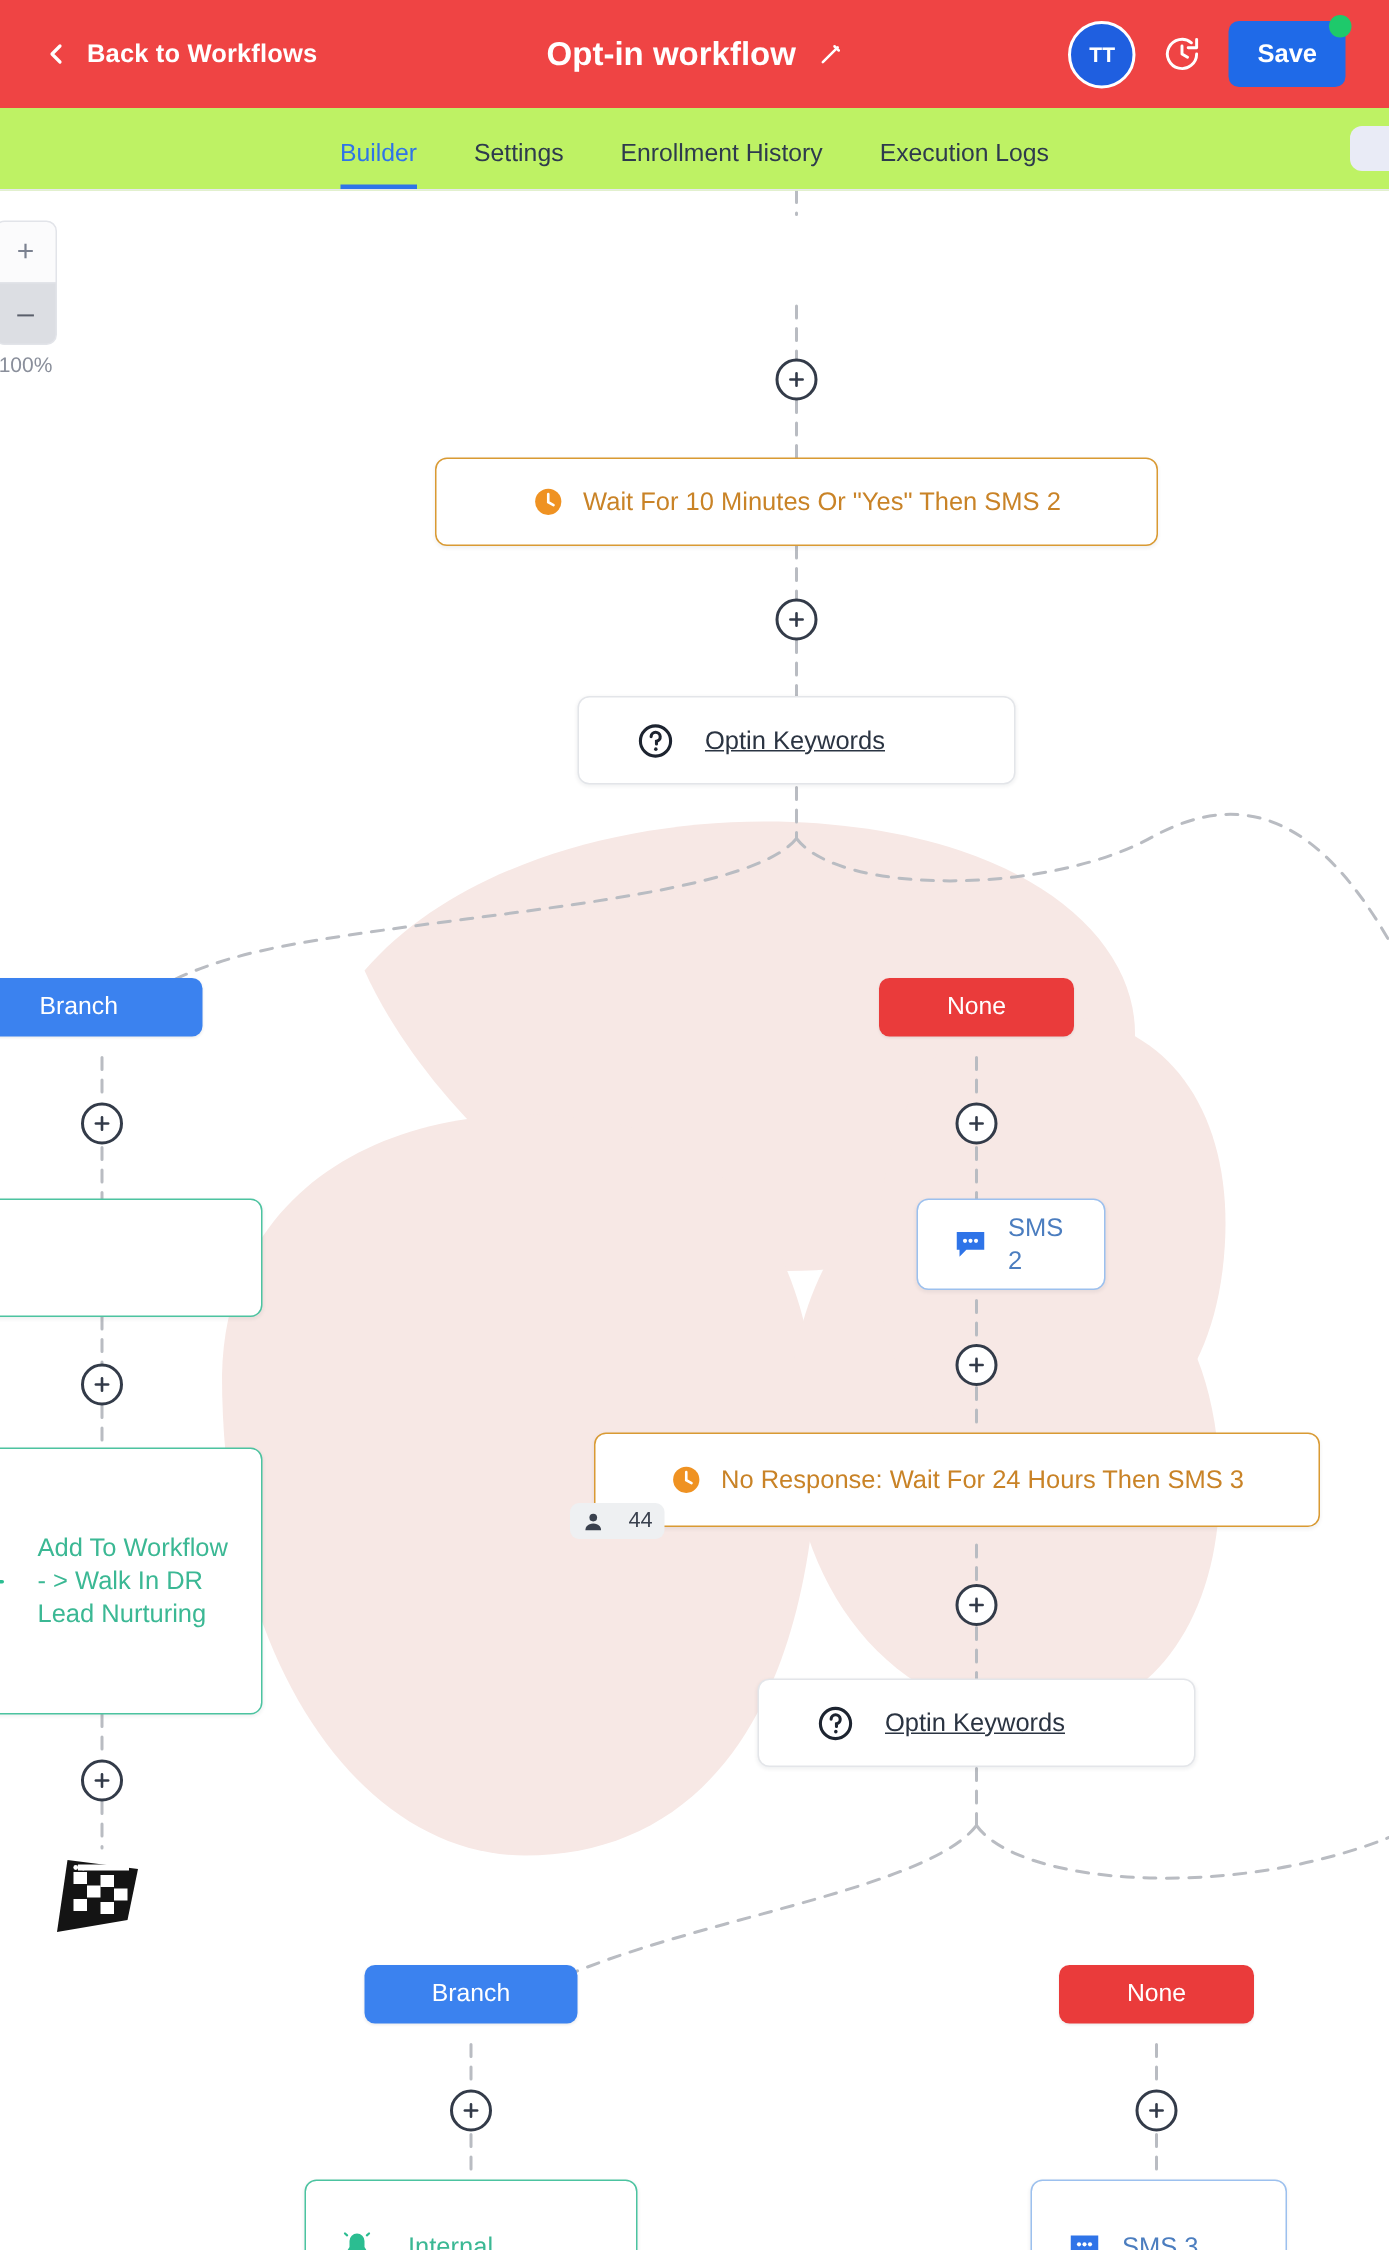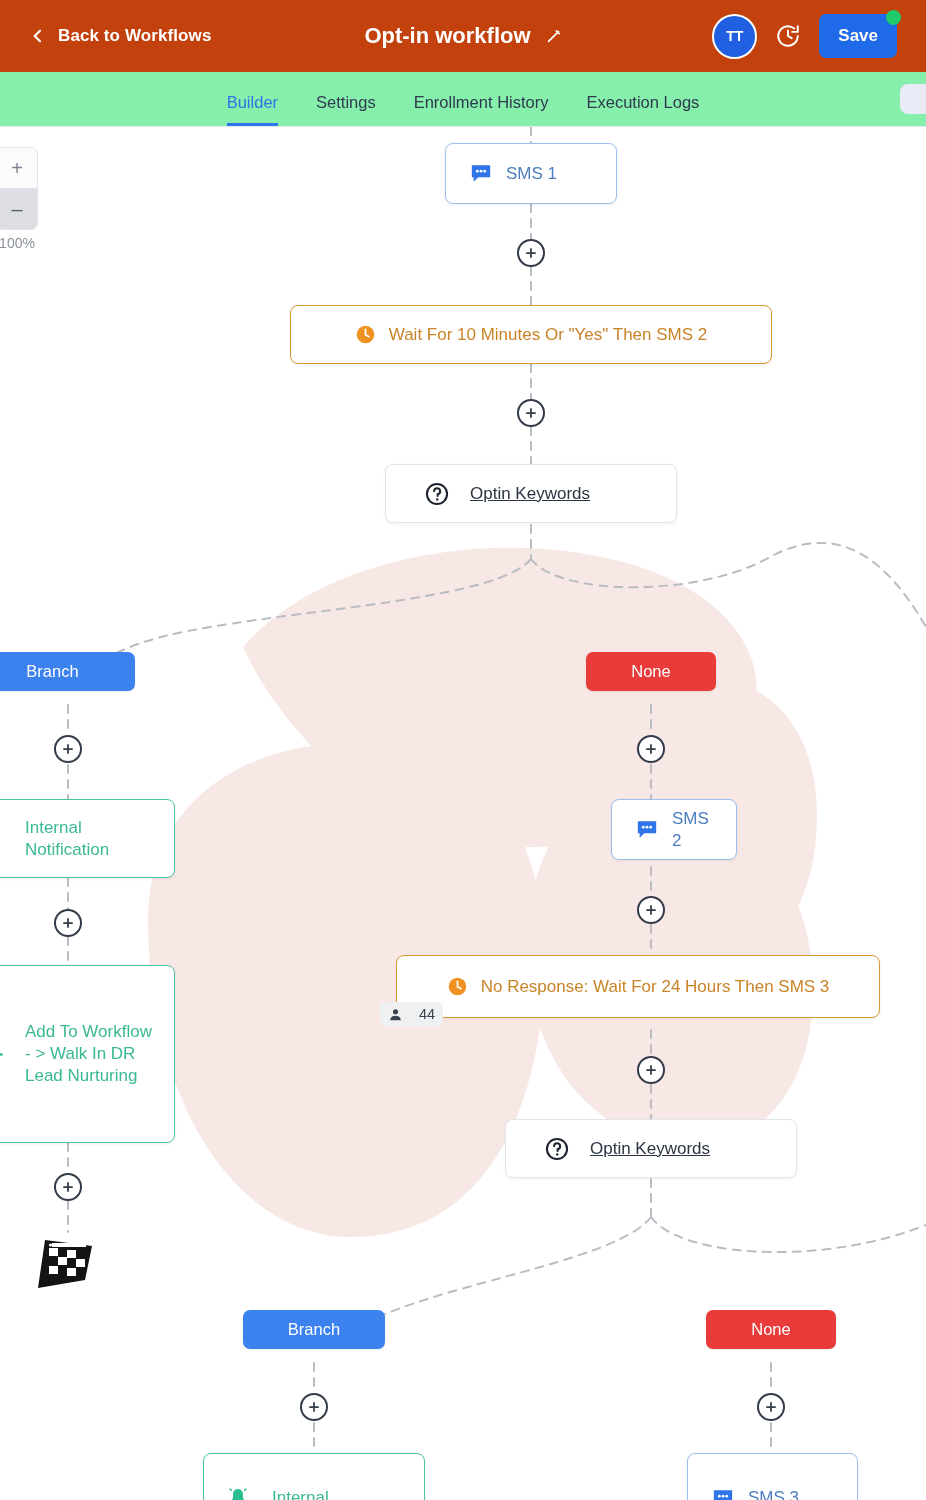--- a/index.html
+++ b/index.html
@@ -7,21 +7,21 @@
     width: 926px; height: 1500px;
     overflow: hidden;
     background: #ffffff;
     font-family: "Liberation Sans", sans-serif;
   }
 
   
   .topbar {
     position: absolute; left: 0; top: 0;
     width: 926px; height: 72px;
-    background: #c2410c;
+    background: #ef4444;
     display: flex; align-items: center;
     z-index: 40;
   }
   .back-btn {
     display: flex; align-items: center; gap: 12px;
     margin-left: 30px; cursor: pointer;
   }
   .chev { width: 16px; height: 16px; color: #ffffff; display:block; }
   .back-label {
     color: #ffffff; font-size: 17px; font-weight: bold;
@@ -59,21 +59,21 @@
   .save-dot {
     position: absolute; right: -4px; top: -4px;
     width: 15px; height: 15px; border-radius: 50%;
     background: #1ec96b;
   }
 
   
   .tabbar {
     position: absolute; left: 0; top: 72px;
     width: 926px; height: 55px;
-    background: #86efac;
+    background: #bef264;
     border-bottom: 1px solid #e6e8ec;
     display: flex; align-items: flex-end; justify-content: center;
     gap: 38px; z-index: 35;
   }
   .tab {
     font-size: 16.5px; color: #2e3a4d; cursor: pointer;
     padding-bottom: 11px; white-space: nowrap;
     border-bottom: 3px solid transparent;
   }
   .tab.active { color: #2f74e8; border-bottom-color: #2f74e8; }
@@ -255,33 +255,20 @@
       <line x1="771" y1="1296" x2="771" y2="1326"></line>
     </g>
   </svg>
 
   <div class="zoomctl">
     <div class="zbtn plus">+</div>
     <div class="zbtn minus">–</div>
     <div class="zlabel">100%</div>
   </div>
 
-  <div class="node" style="left:445px; top:16px; width:172px;">
-    <div class="card sms" style="height:61px; padding:0 24px;">
-      <span class="ico" style="width:22px;margin-right:14px;">
-        <svg viewBox="0 0 24 20" width="22" height="19" fill="#2f74e8">
-          <path d="M2 1h20v13H9l-5 5v-5H2z"></path>
-          <circle cx="8" cy="7.5" r="1.5" fill="#ffffff"></circle>
-          <circle cx="12" cy="7.5" r="1.5" fill="#ffffff"></circle>
-          <circle cx="16" cy="7.5" r="1.5" fill="#ffffff"></circle>
-        </svg>
-      </span>
-      <span class="lbl">SMS 1</span>
-    </div>
-  </div>
 
   <div class="plusnode" style="left:517px; top:112px;">
     <svg viewBox="0 0 24 24" fill="none" stroke="currentColor" stroke-width="3" stroke-linecap="round">
       <line x1="12" y1="5" x2="12" y2="19"></line>
         <line x1="5" y1="12" x2="19" y2="12"></line>
     </svg>
   </div>
 
   <div class="node" style="left:290px; top:178px; width:482px;">
     <div class="card wait" style="height:59px; padding:0 28px; justify-content:center;">
@@ -338,21 +325,20 @@
 
   <div class="node" style="left:-40px; top:672px; width:215px;">
     <div class="card green" style="height:79px; padding:0 18px;">
       <span class="ico" style="width:24px;margin-right:22px;">
         <svg viewBox="0 0 24 24" width="24" height="24" fill="#2bbd91">
           <path d="M12 3a5 5 0 0 1 5 5v4l1.6 2.6H5.4L7 12V8a5 5 0 0 1 5-5z"></path>
           <path d="M10.2 18.2h3.6a1.8 1.8 0 0 1-3.6 0z"></path>
           <path d="M18.6 4.2l1.4-1.2M5.4 4.2L4 3" stroke="#2bbd91" stroke-width="1.5" stroke-linecap="round"></path>
         </svg>
       </span>
-      <span class="lbl">Internal Notification</span>
     </div>
   </div>
 
   <div class="node" style="left:566px; top:672px; width:171px;padding-left:45px;">
     <div class="card sms" style="height:61px; padding:0 24px;">
       <span class="ico" style="width:22px;margin-right:14px;">
         <svg viewBox="0 0 24 20" width="22" height="19" fill="#2f74e8">
           <path d="M2 1h20v13H9l-5 5v-5H2z"></path>
           <circle cx="8" cy="7.5" r="1.5" fill="#ffffff"></circle>
           <circle cx="12" cy="7.5" r="1.5" fill="#ffffff"></circle>

